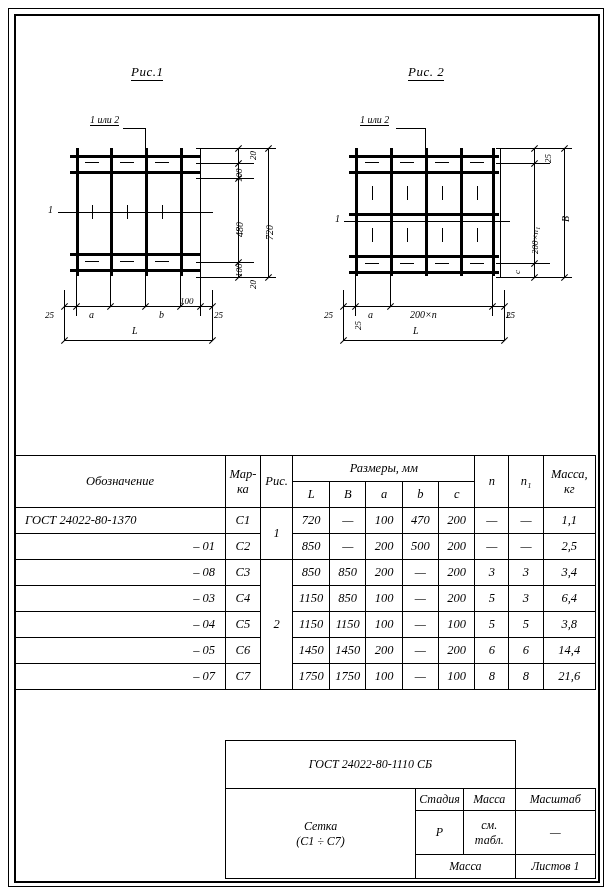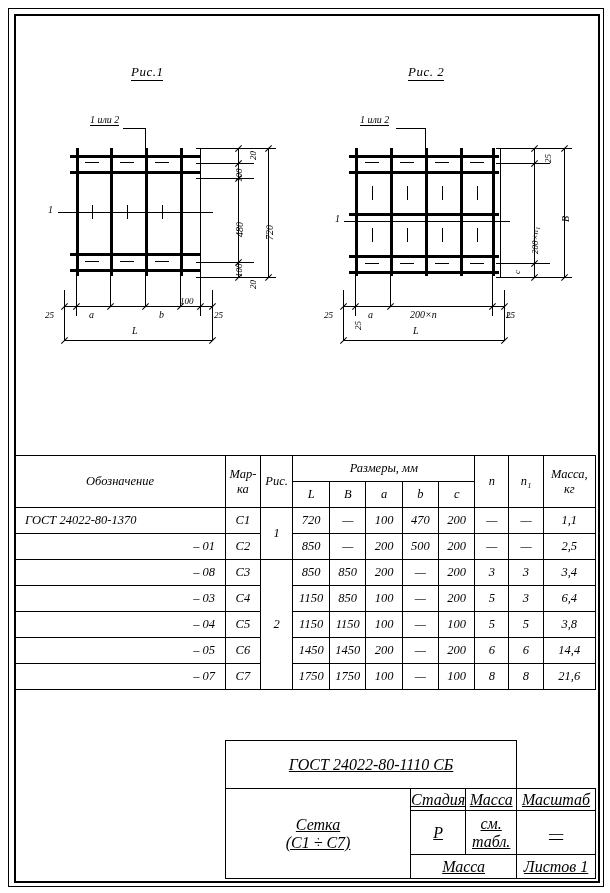--- a/index.html
+++ b/index.html
@@ -28,21 +28,21 @@
   table{border-collapse:collapse;position:absolute;font-style:italic;}
   table td,table th{border:1px solid #000;font-weight:normal;font-style:italic;text-align:center;padding:0;}
   #maintable{left:14px;top:455px;width:582px;}
   #maintable td{height:25px;font-size:12.5px;}
   #maintable td.left{text-align:left;padding-left:10px;}
   #maintable td.right{text-align:right;padding-right:10px;}
 
   
   #stamp{position:absolute;left:225px;top:740px;width:371px;height:139px;}
   #stamp table{position:absolute;left:0;top:0;width:371px;height:139px;}
-  #stamp td{font-size:16px;text-decoration:underline;}
+  #stamp td{font-size:12px;}
   .stamp-title{font-size:15px;}
   .stamp-name{font-size:14px;}
   .tiny{font-size:10.5px;}
 </style>
 </head>
 <body>
 
 <div id="sheet">
   <div class="frame-outer"></div>
   <div class="frame-inner"></div>

